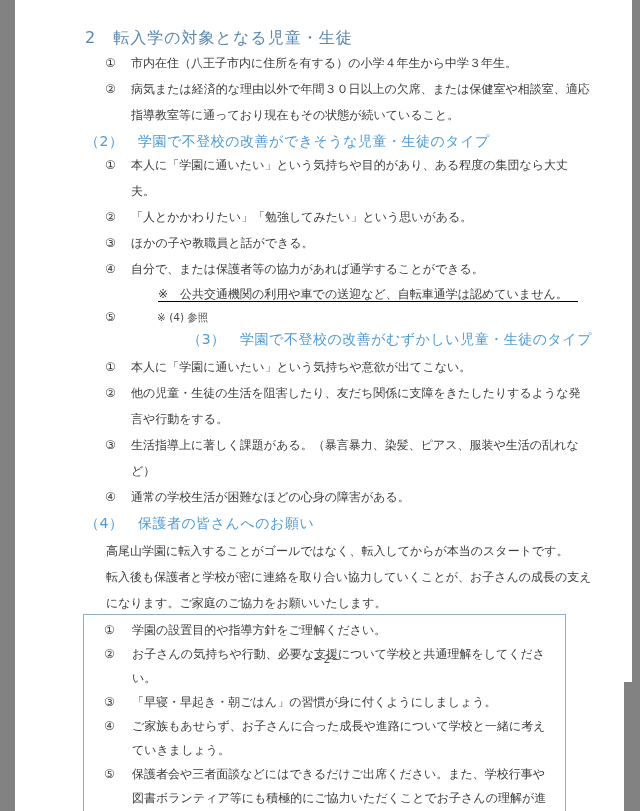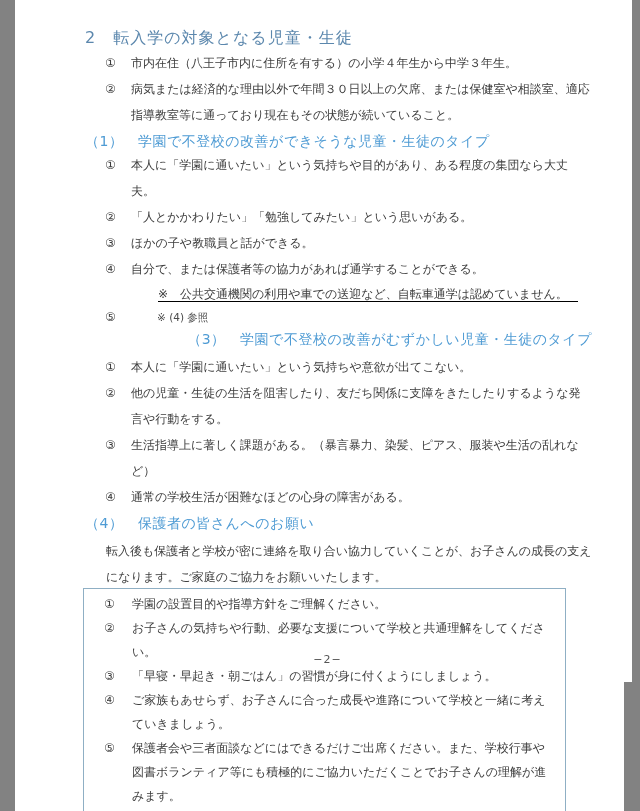--- a/index.html
+++ b/index.html
@@ -105,21 +105,21 @@
       <div class="item">
         <span class="num">①</span>
         <span class="txt">市内在住（八王子市内に住所を有する）の小学４年生から中学３年生。</span>
       </div>
       <div class="item">
         <span class="num">②</span>
         <span class="txt">病気または経済的な理由以外で年間３０日以上の欠席、または保健室や相談室、適応指導教室等に通っており現在もその状態が続いていること。</span>
       </div>
     </div>
 
-    <div class="section-title t2">（1）　学園で不登校の改善ができそうな児童・生徒のタイプ</div>
+    <div class="section-title t2">（2）　学園で不登校の改善ができそうな児童・生徒のタイプ</div>
     <div class="items items-tight">
       <div class="item">
         <span class="num">①</span>
         <span class="txt">本人に「学園に通いたい」という気持ちや目的があり、ある程度の集団なら大丈夫。</span>
       </div>
       <div class="item">
         <span class="num">②</span>
         <span class="txt">「人とかかわりたい」「勉強してみたい」という思いがある。</span>
       </div>
       <div class="item">
@@ -154,20 +154,21 @@
         <span class="txt">生活指導上に著しく課題がある。（暴言暴力、染髪、ピアス、服装や生活の乱れなど）</span>
       </div>
       <div class="item">
         <span class="num">④</span>
         <span class="txt">通常の学校生活が困難なほどの心身の障害がある。</span>
       </div>
     </div>
 
     <div class="section-title t4">（4）　保護者の皆さんへのお願い</div>
     <div class="paras">
+      <div class="para">高尾山学園に転入することがゴールではなく、転入してからが本当のスタートです。</div>
       <div class="para">転入後も保護者と学校が密に連絡を取り合い協力していくことが、お子さんの成長の支えになります。ご家庭のご協力をお願いいたします。</div>
     </div>
 
     <div class="request-box">
       <div class="item">
         <span class="num">①</span>
         <span class="txt">学園の設置目的や指導方針をご理解ください。</span>
       </div>
       <div class="item">
         <span class="num">②</span>

